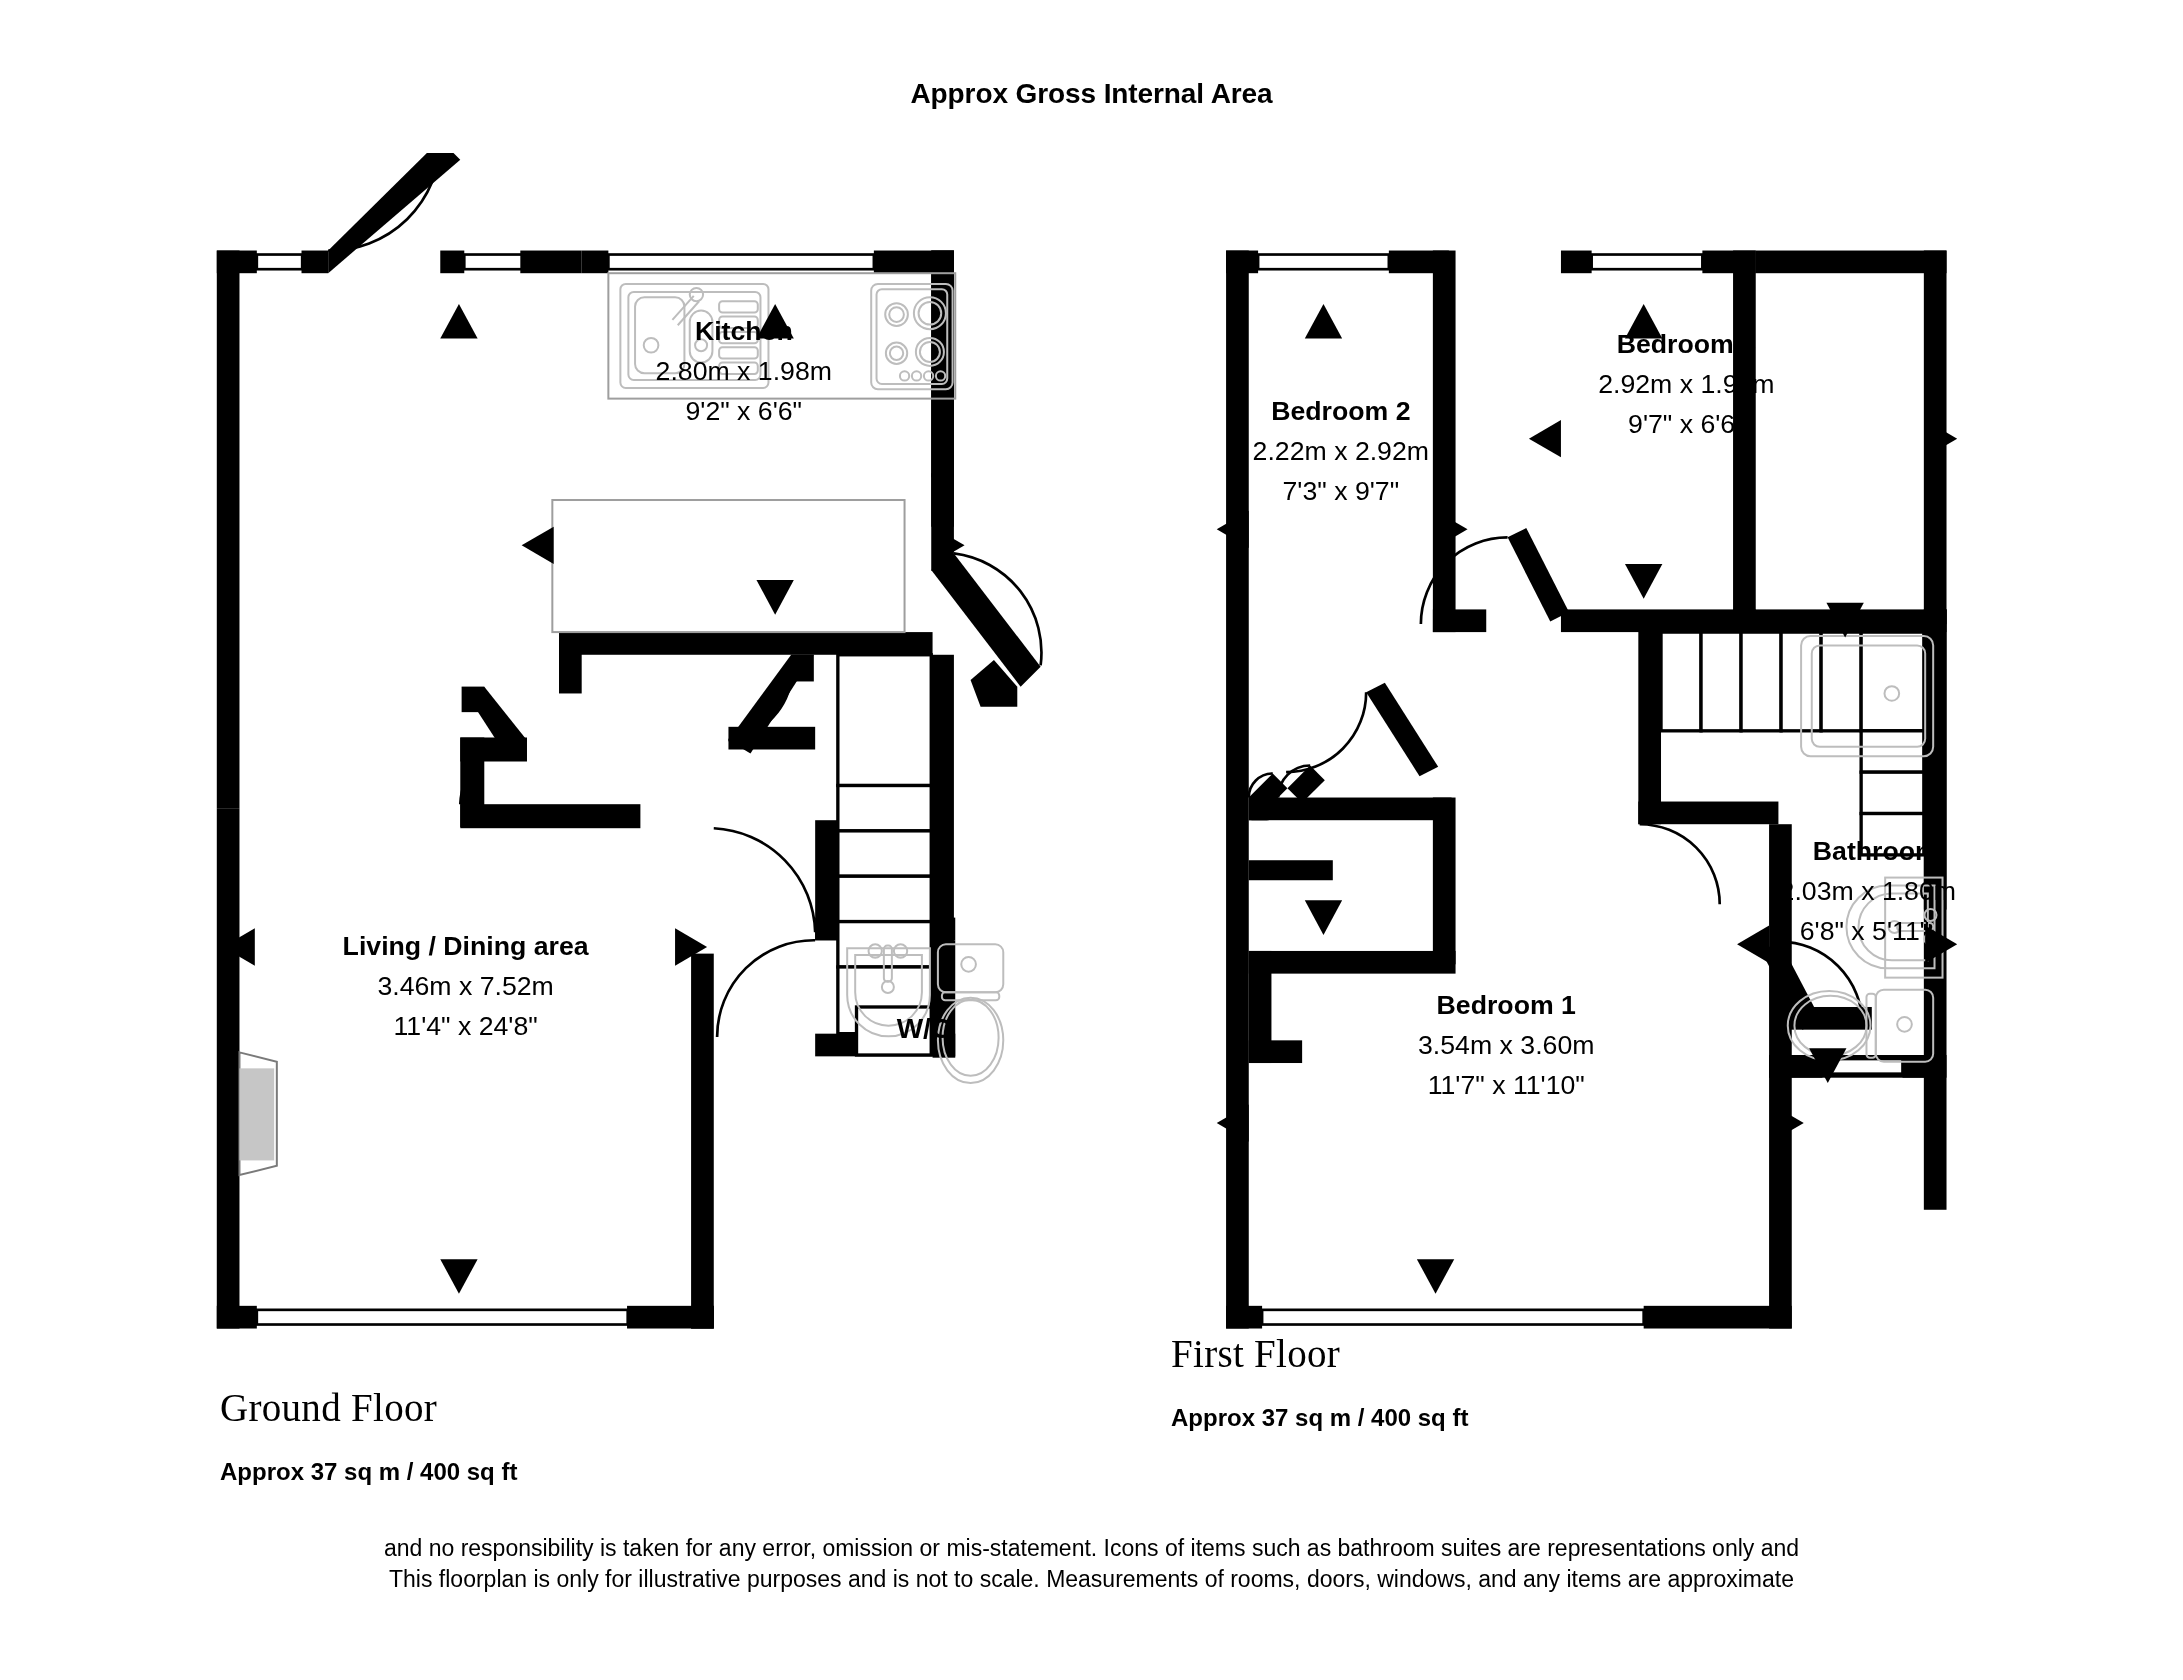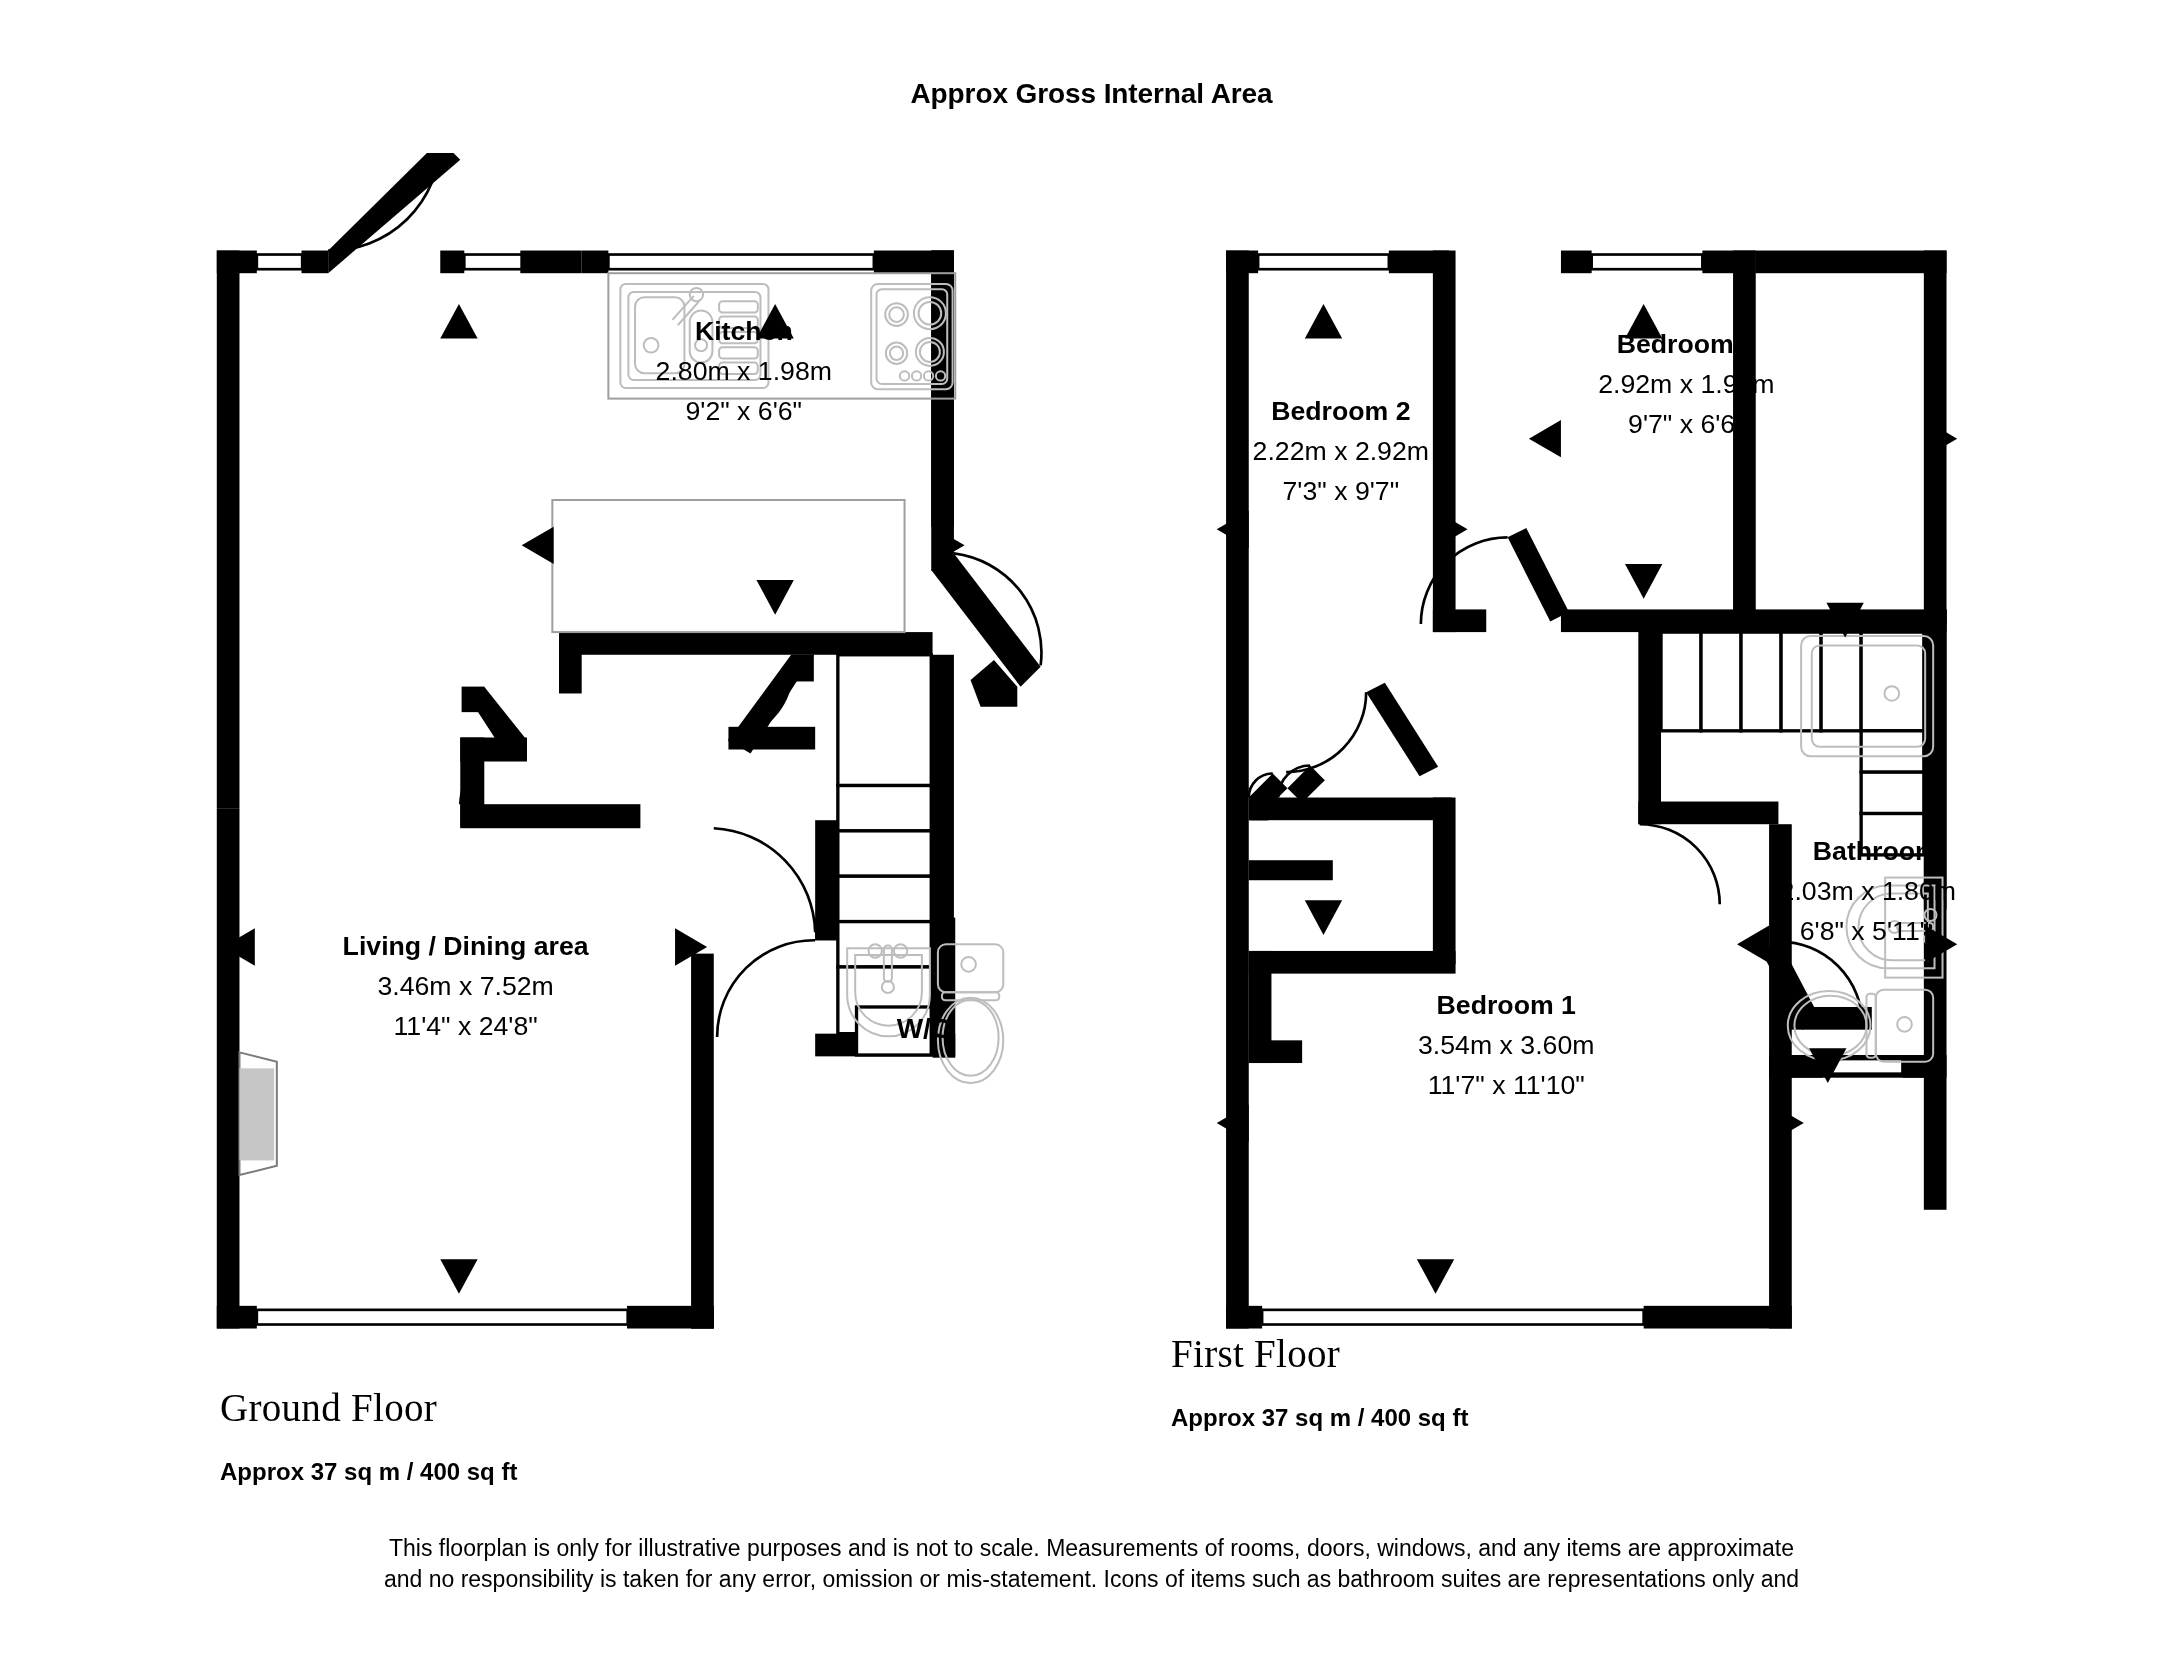--- a/index.html
+++ b/index.html
@@ -443,18 +443,18 @@
     <div class="fname">Ground Floor</div>
     <div class="fsub">Approx 37 sq m / 400 sq ft</div>
   </div>
 
   <div id="ff-label" class="floorlabel">
     <div class="fname">First Floor</div>
     <div class="fsub">Approx 37 sq m / 400 sq ft</div>
   </div>
 
   <div id="disclaimer">
+    <span class="dl">and no responsibility is taken for any error, omission or mis-statement. Icons of items such as bathroom suites are representations only and</span>
     <span class="dl">This floorplan is only for illustrative purposes and is not to scale. Measurements of rooms, doors, windows, and any items are approximate</span>
-    <span class="dl">and no responsibility is taken for any error, omission or mis-statement. Icons of items such as bathroom suites are representations only and</span>
   </div>
 
 </div>
 
 
 </body></html>

